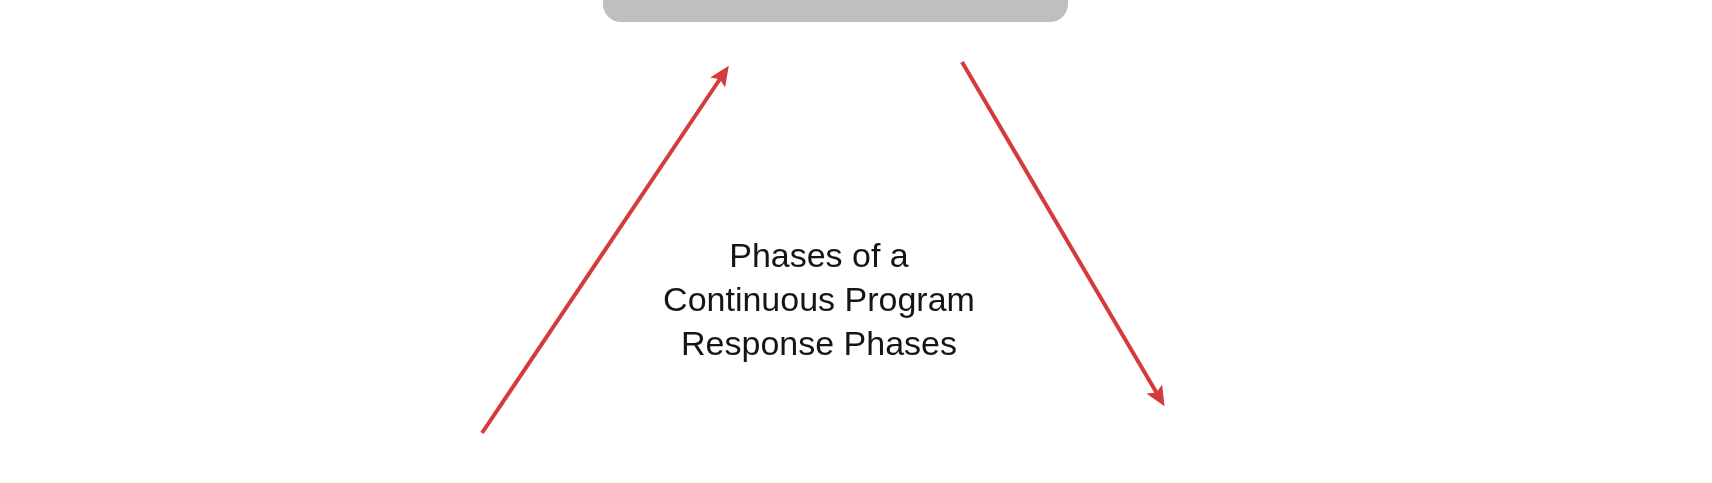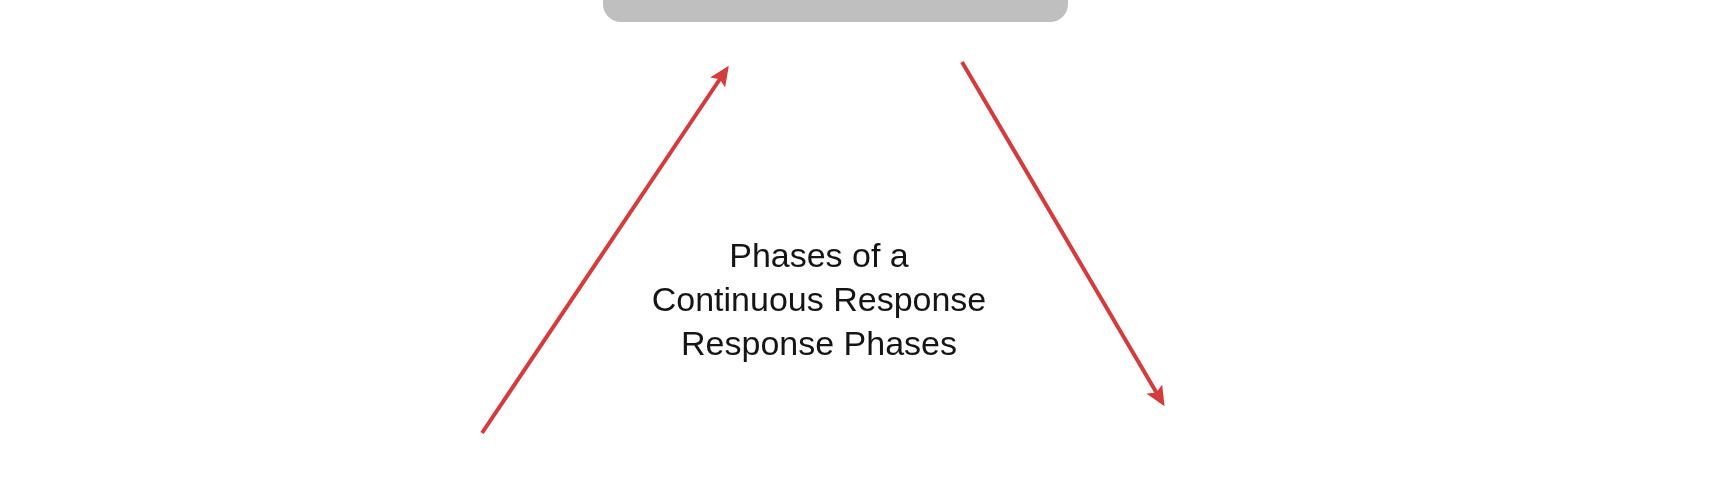--- a/index.html
+++ b/index.html
@@ -70,17 +70,17 @@
       <marker id="tri-head" markerUnits="userSpaceOnUse" markerWidth="20" markerHeight="18" refX="15" refY="9" orient="auto">
         <polygon class="arrowhead" points="0,0 20,9 0,18 4,9"></polygon>
       </marker>
     </defs>
     <line class="arrow-line" x1="482" y1="433" x2="726" y2="70" marker-end="url(#tri-head)"></line>
     <line class="arrow-line" x1="962" y1="62" x2="1162" y2="402" marker-end="url(#tri-head)"></line>
   </svg>
 
   <div class="diagram-title">
     <span class="line">Phases of a</span>
-    <span class="line">Continuous Response</span>
+    <span class="line">Continuous Program</span>
     <span class="line">Response Phases</span>
   </div>
 
 </div>
 
 </body></html>

